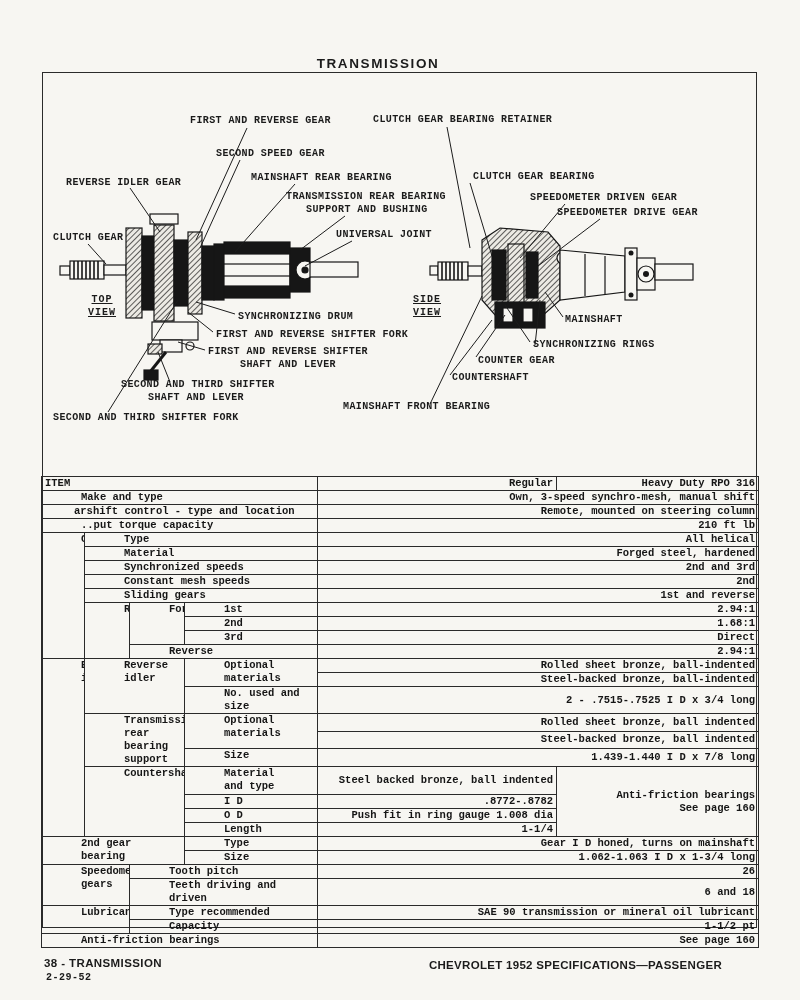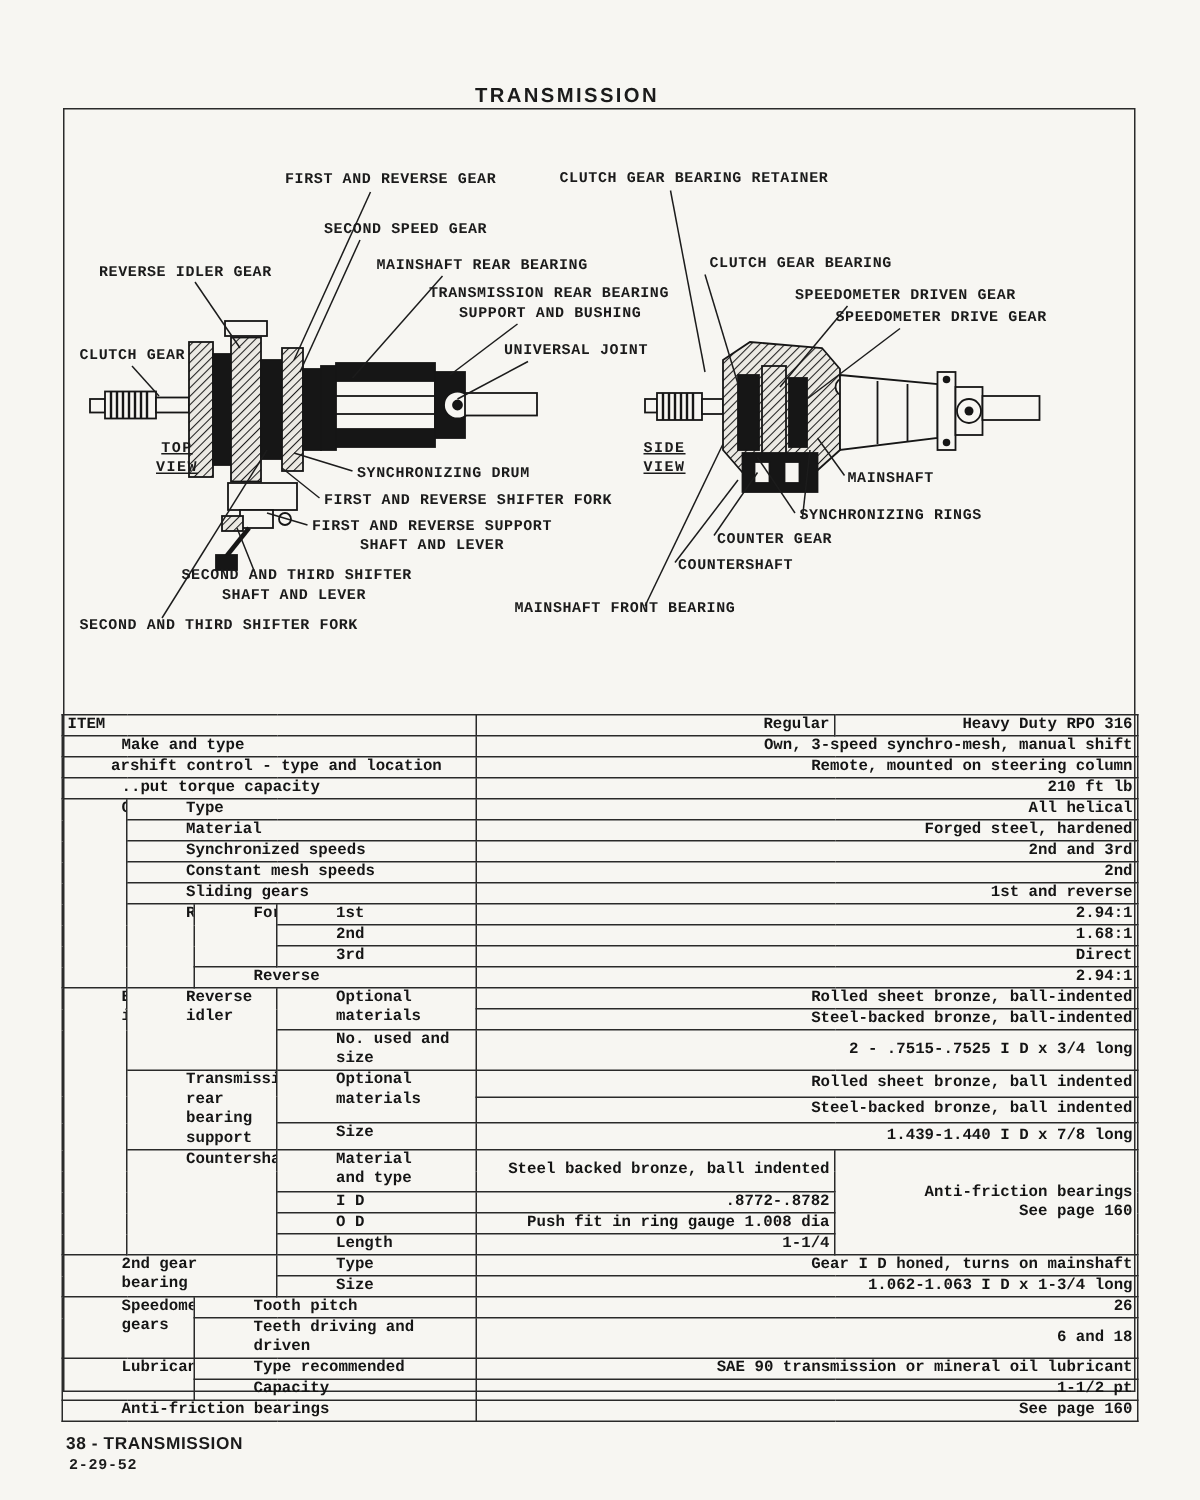--- a/index.html
+++ b/index.html
@@ -3,21 +3,21 @@
 <meta charset="utf-8">
 <style>
   html,body{margin:0;padding:0;background:#e8e8e6;}
   .sheet{position:relative;width:800px;height:1000px;background:#f7f6f2;overflow:hidden;
          font-family:"Liberation Mono",monospace;color:#1b1b1b;}
   .page-title{position:absolute;top:56px;left:0;width:756px;text-align:center;
               font-family:"Liberation Sans",sans-serif;font-weight:bold;font-size:13.5px;letter-spacing:1.6px;}
   .frame{position:absolute;left:42px;top:72px;width:715px;height:856px;border:1.5px solid #2b2b2b;box-sizing:border-box;}
   svg.art{position:absolute;left:0;top:0;pointer-events:none;}
   .dlabel{position:absolute;font-size:10px;font-weight:bold;letter-spacing:.4px;white-space:nowrap;}
-  .vcap{position:absolute;font-size:10px;font-weight:bold;letter-spacing:1px;text-align:center;line-height:13px;margin-left:16px;}
+  .vcap{position:absolute;font-size:10px;font-weight:bold;letter-spacing:1px;text-align:center;line-height:13px;}
   .vcap span{display:block;text-decoration:underline;}
   table.specs{position:absolute;left:41px;top:476px;width:717px;border-collapse:collapse;table-layout:fixed;
               font-family:"Liberation Mono",monospace;font-size:10.5px;font-weight:bold;color:#151515;}
   .specs td{border:1px solid #2a2a2a;padding:0 3px;line-height:13px;overflow:hidden;}
   .specs tr{height:14px;}
   td.lab{text-align:left;vertical-align:top;padding-left:39px;}
   td.val{text-align:right;vertical-align:middle;}
   td.ml{white-space:pre-line;margin-top:12px;}
   td.hdr{font-family:Liberation Mono, monospace;}
   td.indent1{padding-left:32px;}
@@ -133,21 +133,21 @@
   <div class="dlabel" style="left:306px;top:204px">SUPPORT AND BUSHING</div>
   <div class="dlabel" style="left:473px;top:171px">CLUTCH GEAR BEARING</div>
   <div class="dlabel" style="left:530px;top:192px">SPEEDOMETER DRIVEN GEAR</div>
   <div class="dlabel" style="left:557px;top:207px">SPEEDOMETER DRIVE GEAR</div>
   <div class="dlabel" style="left:53px;top:232px">CLUTCH GEAR</div>
   <div class="dlabel" style="left:336px;top:229px">UNIVERSAL JOINT</div>
   <div class="dlabel" style="left:238px;top:311px">SYNCHRONIZING DRUM</div>
   <div class="dlabel" style="left:565px;top:314px">MAINSHAFT</div>
   <div class="dlabel" style="left:216px;top:329px">FIRST AND REVERSE SHIFTER FORK</div>
   <div class="dlabel" style="left:533px;top:339px">SYNCHRONIZING RINGS</div>
-  <div class="dlabel" style="left:208px;top:346px">FIRST AND REVERSE SUPPORT</div>
+  <div class="dlabel" style="left:208px;top:346px">FIRST AND REVERSE SHIFTER</div>
   <div class="dlabel" style="left:240px;top:359px">SHAFT AND LEVER</div>
   <div class="dlabel" style="left:478px;top:355px">COUNTER GEAR</div>
   <div class="dlabel" style="left:452px;top:372px">COUNTERSHAFT</div>
   <div class="dlabel" style="left:121px;top:379px">SECOND AND THIRD SHIFTER</div>
   <div class="dlabel" style="left:148px;top:392px">SHAFT AND LEVER</div>
   <div class="dlabel" style="left:343px;top:401px">MAINSHAFT FRONT BEARING</div>
   <div class="dlabel" style="left:53px;top:412px">SECOND AND THIRD SHIFTER FORK</div>
 
   <div class="vcap" style="left:88px;top:293px">
     <span>TOP</span>
@@ -306,14 +306,15 @@
     </tr>
     <tr>
       <td colspan="4" class="lab">Anti-friction bearings</td>
       <td colspan="2" class="val">See page 160</td>
     </tr>
   </tbody>
     </table>
 
   <div class="f-date">2-29-52</div>
   <div class="f-left">38 - TRANSMISSION</div>
+  <div class="f-right">CHEVROLET 1952 SPECIFICATIONS—PASSENGER</div>
 
 </div>
 
 </body></html>

